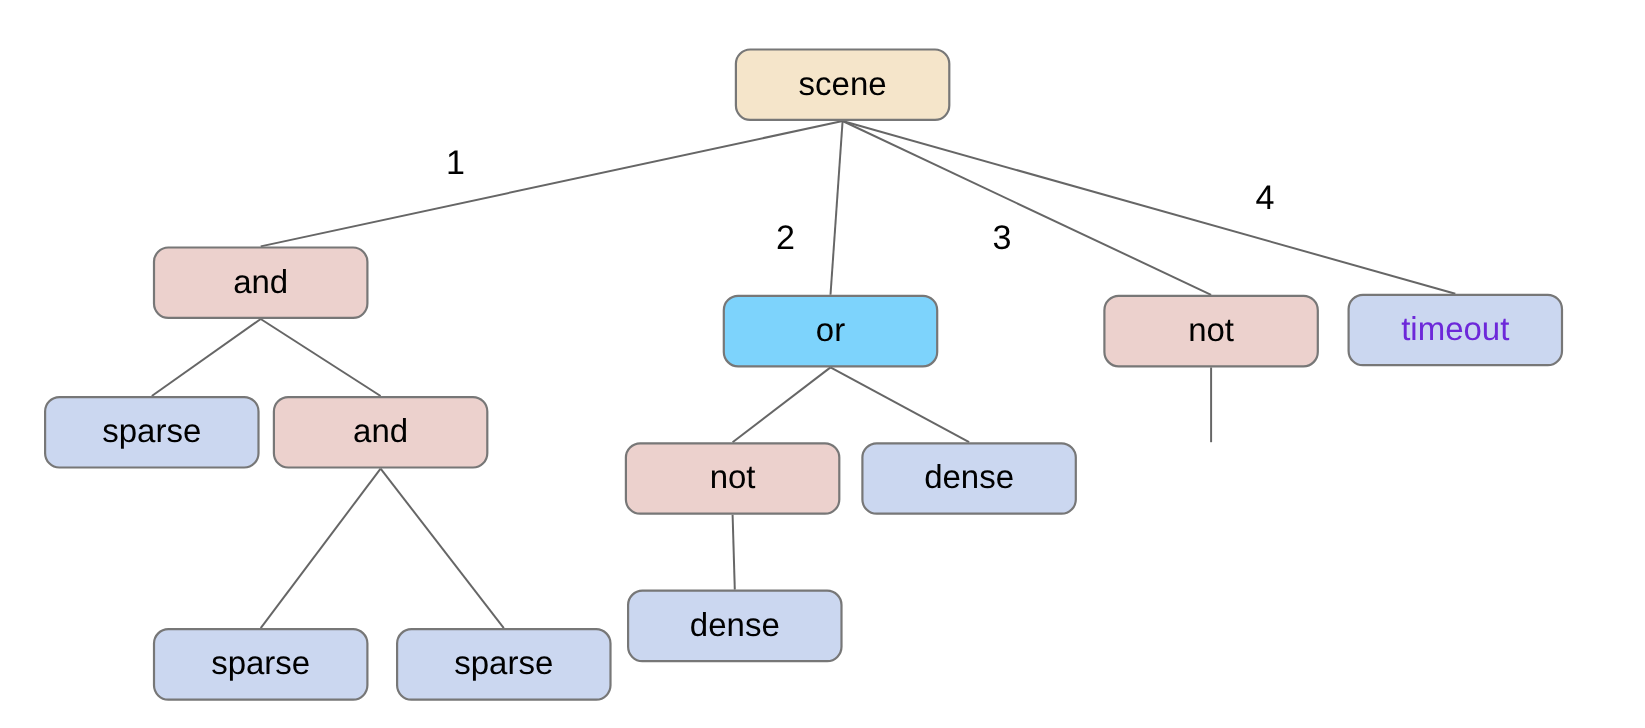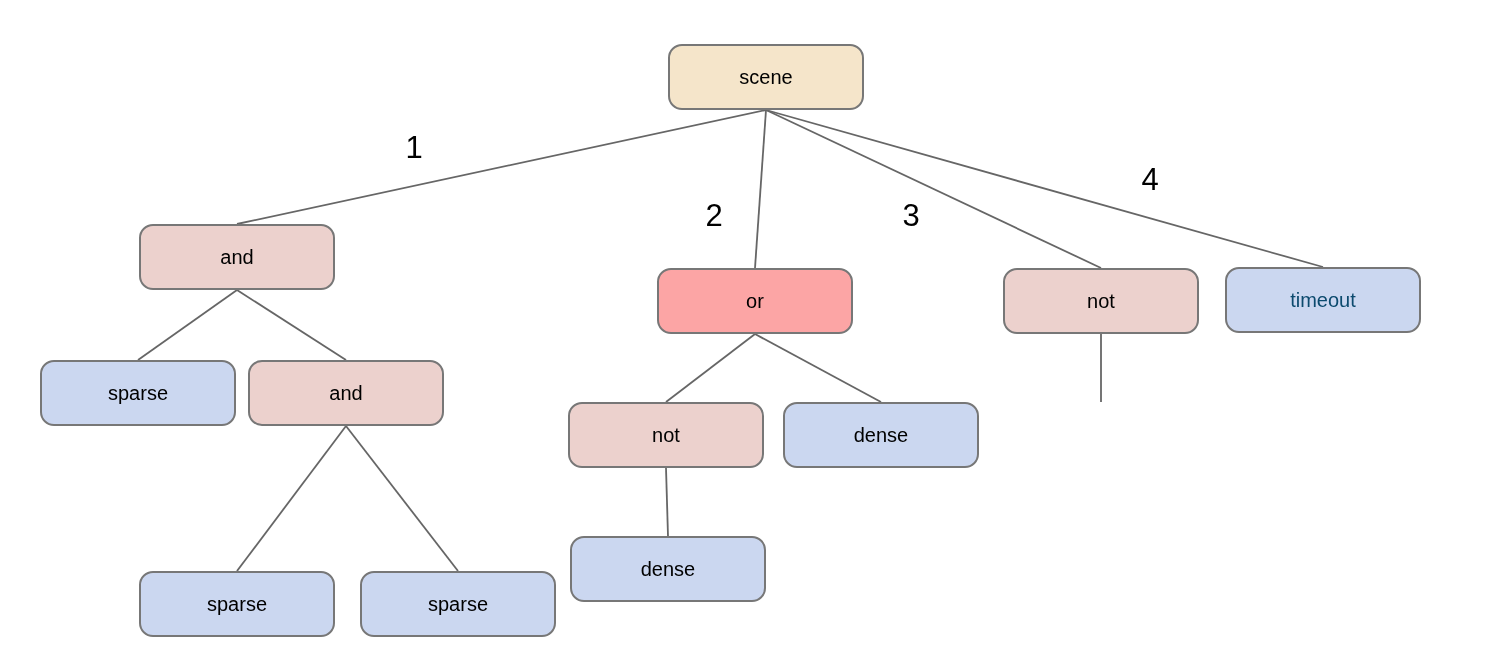--- a/index.html
+++ b/index.html
@@ -30,21 +30,21 @@
   .node {
     position: absolute;
     box-sizing: border-box;
     border: 2px solid #777777;
     border-radius: 14px;
     display: flex;
     align-items: center;
     justify-content: center;
   }
   .node-label {
-    font-size: 20px;
+    font-size: 30px;
     color: #000000;
     white-space: nowrap;
   }
   .edge-label {
     position: absolute;
     transform: translate(-50%, -50%);
     font-size: 31px;
     color: #000000;
   }
 </style>
@@ -66,28 +66,28 @@
       <line x1="666" y1="468" x2="668" y2="536" stroke="#666666" stroke-width="1.8"></line>
       <line x1="1101" y1="334" x2="1101" y2="402" stroke="#666666" stroke-width="1.8"></line>
     </svg>
   <div id="nodes-layer">
       <div class="node" style="left: 668px; top: 44px; width: 196px; height: 66px; background: rgb(245, 229, 202); border-color: rgb(119, 119, 119);">
         <span class="node-label" style="color: rgb(0, 0, 0);">scene</span>
       </div>
       <div class="node" style="left: 139px; top: 224px; width: 196px; height: 66px; background: rgb(236, 209, 205); border-color: rgb(119, 119, 119);">
         <span class="node-label" style="color: rgb(0, 0, 0);">and</span>
       </div>
-      <div class="node" style="left: 657px; top: 268px; width: 196px; height: 66px; background: #fca5a5; border-color: rgb(119, 119, 119);">
+      <div class="node" style="left: 657px; top: 268px; width: 196px; height: 66px; background: #7dd3fc; border-color: rgb(119, 119, 119);">
         <span class="node-label" style="color: rgb(0, 0, 0);">or</span>
       </div>
       <div class="node" style="left: 1003px; top: 268px; width: 196px; height: 66px; background: rgb(236, 209, 205); border-color: rgb(119, 119, 119);">
         <span class="node-label" style="color: rgb(0, 0, 0);">not</span>
       </div>
       <div class="node" style="left: 1225px; top: 267px; width: 196px; height: 66px; background: rgb(203, 215, 240); border-color: rgb(119, 119, 119);">
-        <span class="node-label" style="color: #0c4a6e;">timeout</span>
+        <span class="node-label" style="color: #6d28d9;">timeout</span>
       </div>
       <div class="node" style="left: 40px; top: 360px; width: 196px; height: 66px; background: rgb(203, 215, 240); border-color: rgb(119, 119, 119);">
         <span class="node-label" style="color: rgb(0, 0, 0);">sparse</span>
       </div>
       <div class="node" style="left: 248px; top: 360px; width: 196px; height: 66px; background: rgb(236, 209, 205); border-color: rgb(119, 119, 119);">
         <span class="node-label" style="color: rgb(0, 0, 0);">and</span>
       </div>
       <div class="node" style="left: 568px; top: 402px; width: 196px; height: 66px; background: rgb(236, 209, 205); border-color: rgb(119, 119, 119);">
         <span class="node-label" style="color: rgb(0, 0, 0);">not</span>
       </div>

